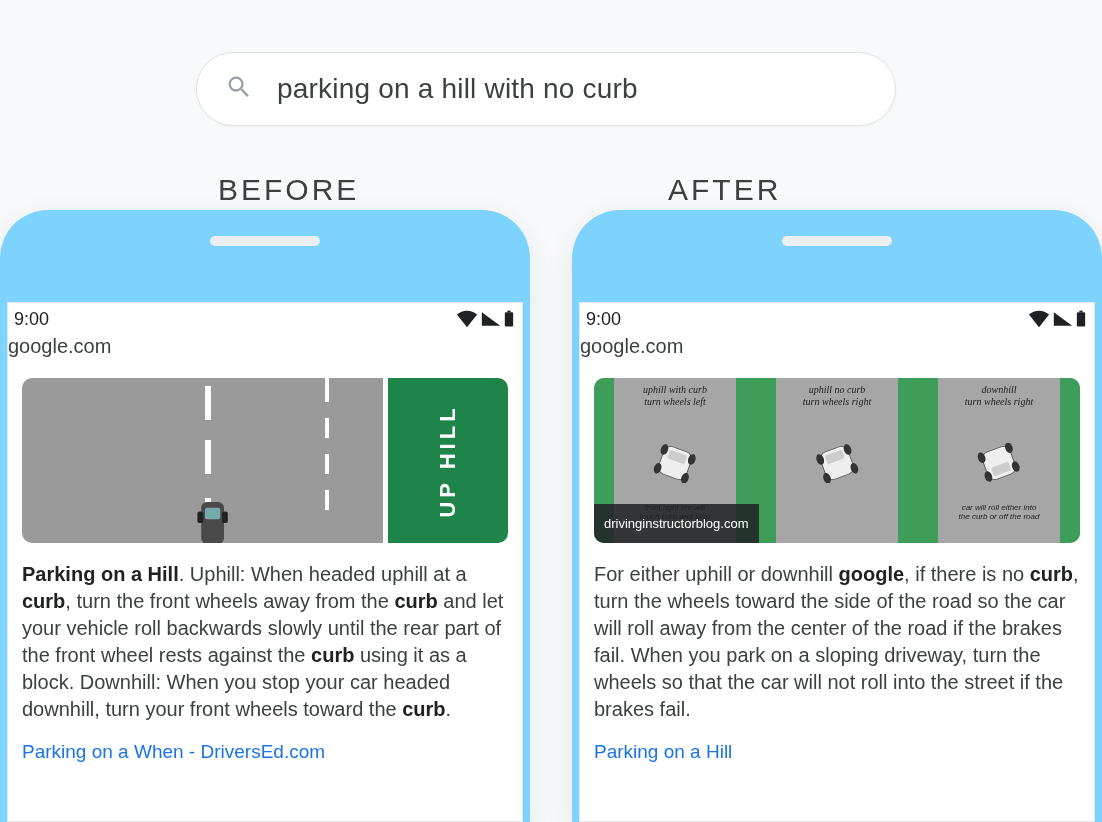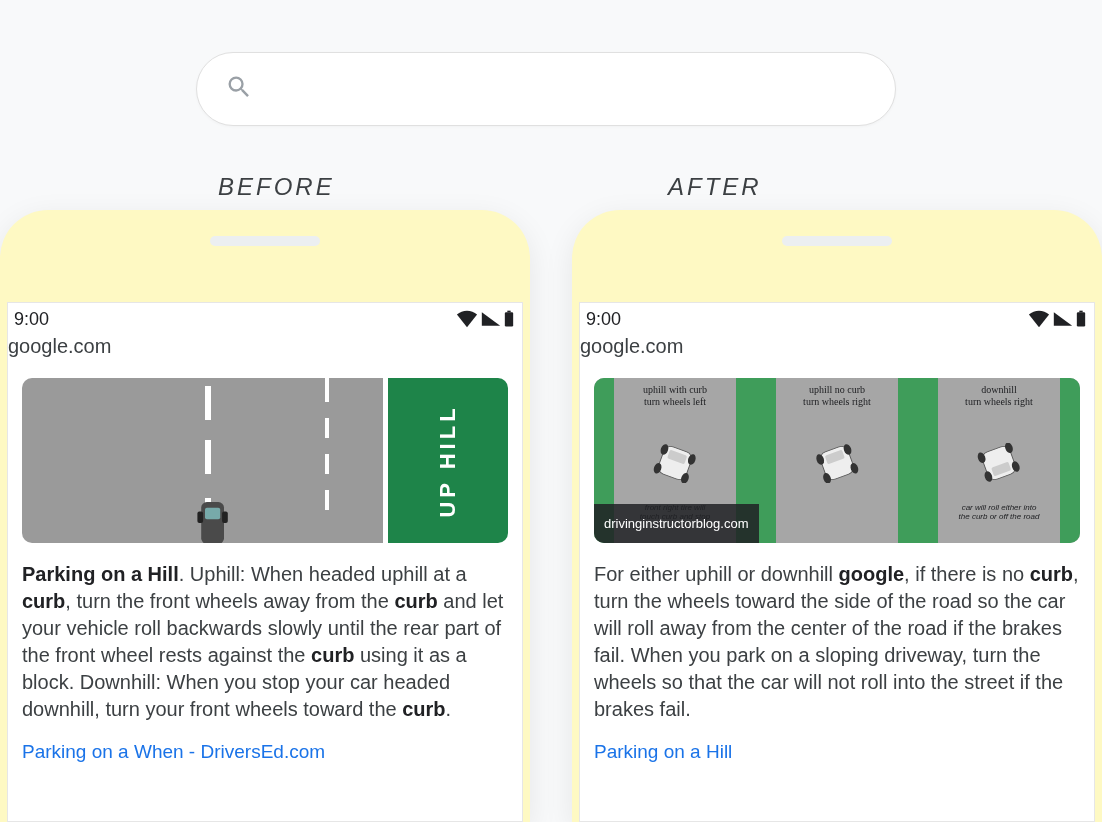--- a/index.html
+++ b/index.html
@@ -31,36 +31,35 @@
   .search-text {
     margin-left: 24px;
     font-size: 28px;
     color: #3c4043;
     letter-spacing: 0.2px;
   }
 
   
   .heading {
     position: absolute;
-    font-size: 24px;
+    font-size: 30px;
     letter-spacing: 3px;
     color: #3c4043;
     font-weight: 400;
-    font-style: italic;
   }
   .heading.before { top: 173px; left: 218px; }
   .heading.after  { top: 173px; left: 668px; }
 
   
   .phone {
     position: absolute;
     top: 210px;
     width: 530px;
     height: 612px;
-    background: #fef9c3;
+    background: #7dd3fc;
     border-radius: 48px 48px 0 0;
     box-shadow: 0 8px 30px rgba(0,0,0,0.08);
     overflow: hidden;
   }
   .phone.left  { left: 0; }
   .phone.right { left: 572px; }
 
   .speaker {
     position: absolute;
     top: 26px;
@@ -185,20 +184,21 @@
   .grass-left, .grass-right {
     position: absolute;
     top: 0; bottom: 0;
     width: 20px;
     background: #3f9d5a;
   }
   .grass-left { left: 0; }
   .grass-right { right: 0; }
   .panel-title {
     font-family: Georgia, serif;
+    font-style: italic;
     font-size: 10px;
     color: #202124;
     line-height: 1.2;
     position: relative;
     z-index: 2;
   }
   .panel-sub {
     font-family: Liberation Sans, sans-serif;
     font-style: italic;
     font-size: 8px;
@@ -239,20 +239,21 @@
 </style>
 </head>
 <body>
 
 <div class="search-bar">
   <span class="search-icon">
     <svg viewBox="0 0 24 24">
         <path d="M15.5 14h-.79l-.28-.27A6.471 6.471 0 0016 9.5 6.5 6.5 0 109.5 16a6.47 6.47 0 004.23-1.57l.27.28v.79l5 4.99L20.49 19l-4.99-5zM9.5 14A4.5 4.5 0 119.5 5a4.5 4.5 0 010 9z"></path>
       </svg>
   </span>
+  <span class="search-text">parking on a hill with no curb</span>
 </div>
 
 <div class="heading before">BEFORE</div>
 <div class="heading after">AFTER</div>
 
 <div class="phone left">
   <div class="speaker"></div>
   <div class="screen">
     <div class="status-bar">
       <span>9:00</span>

